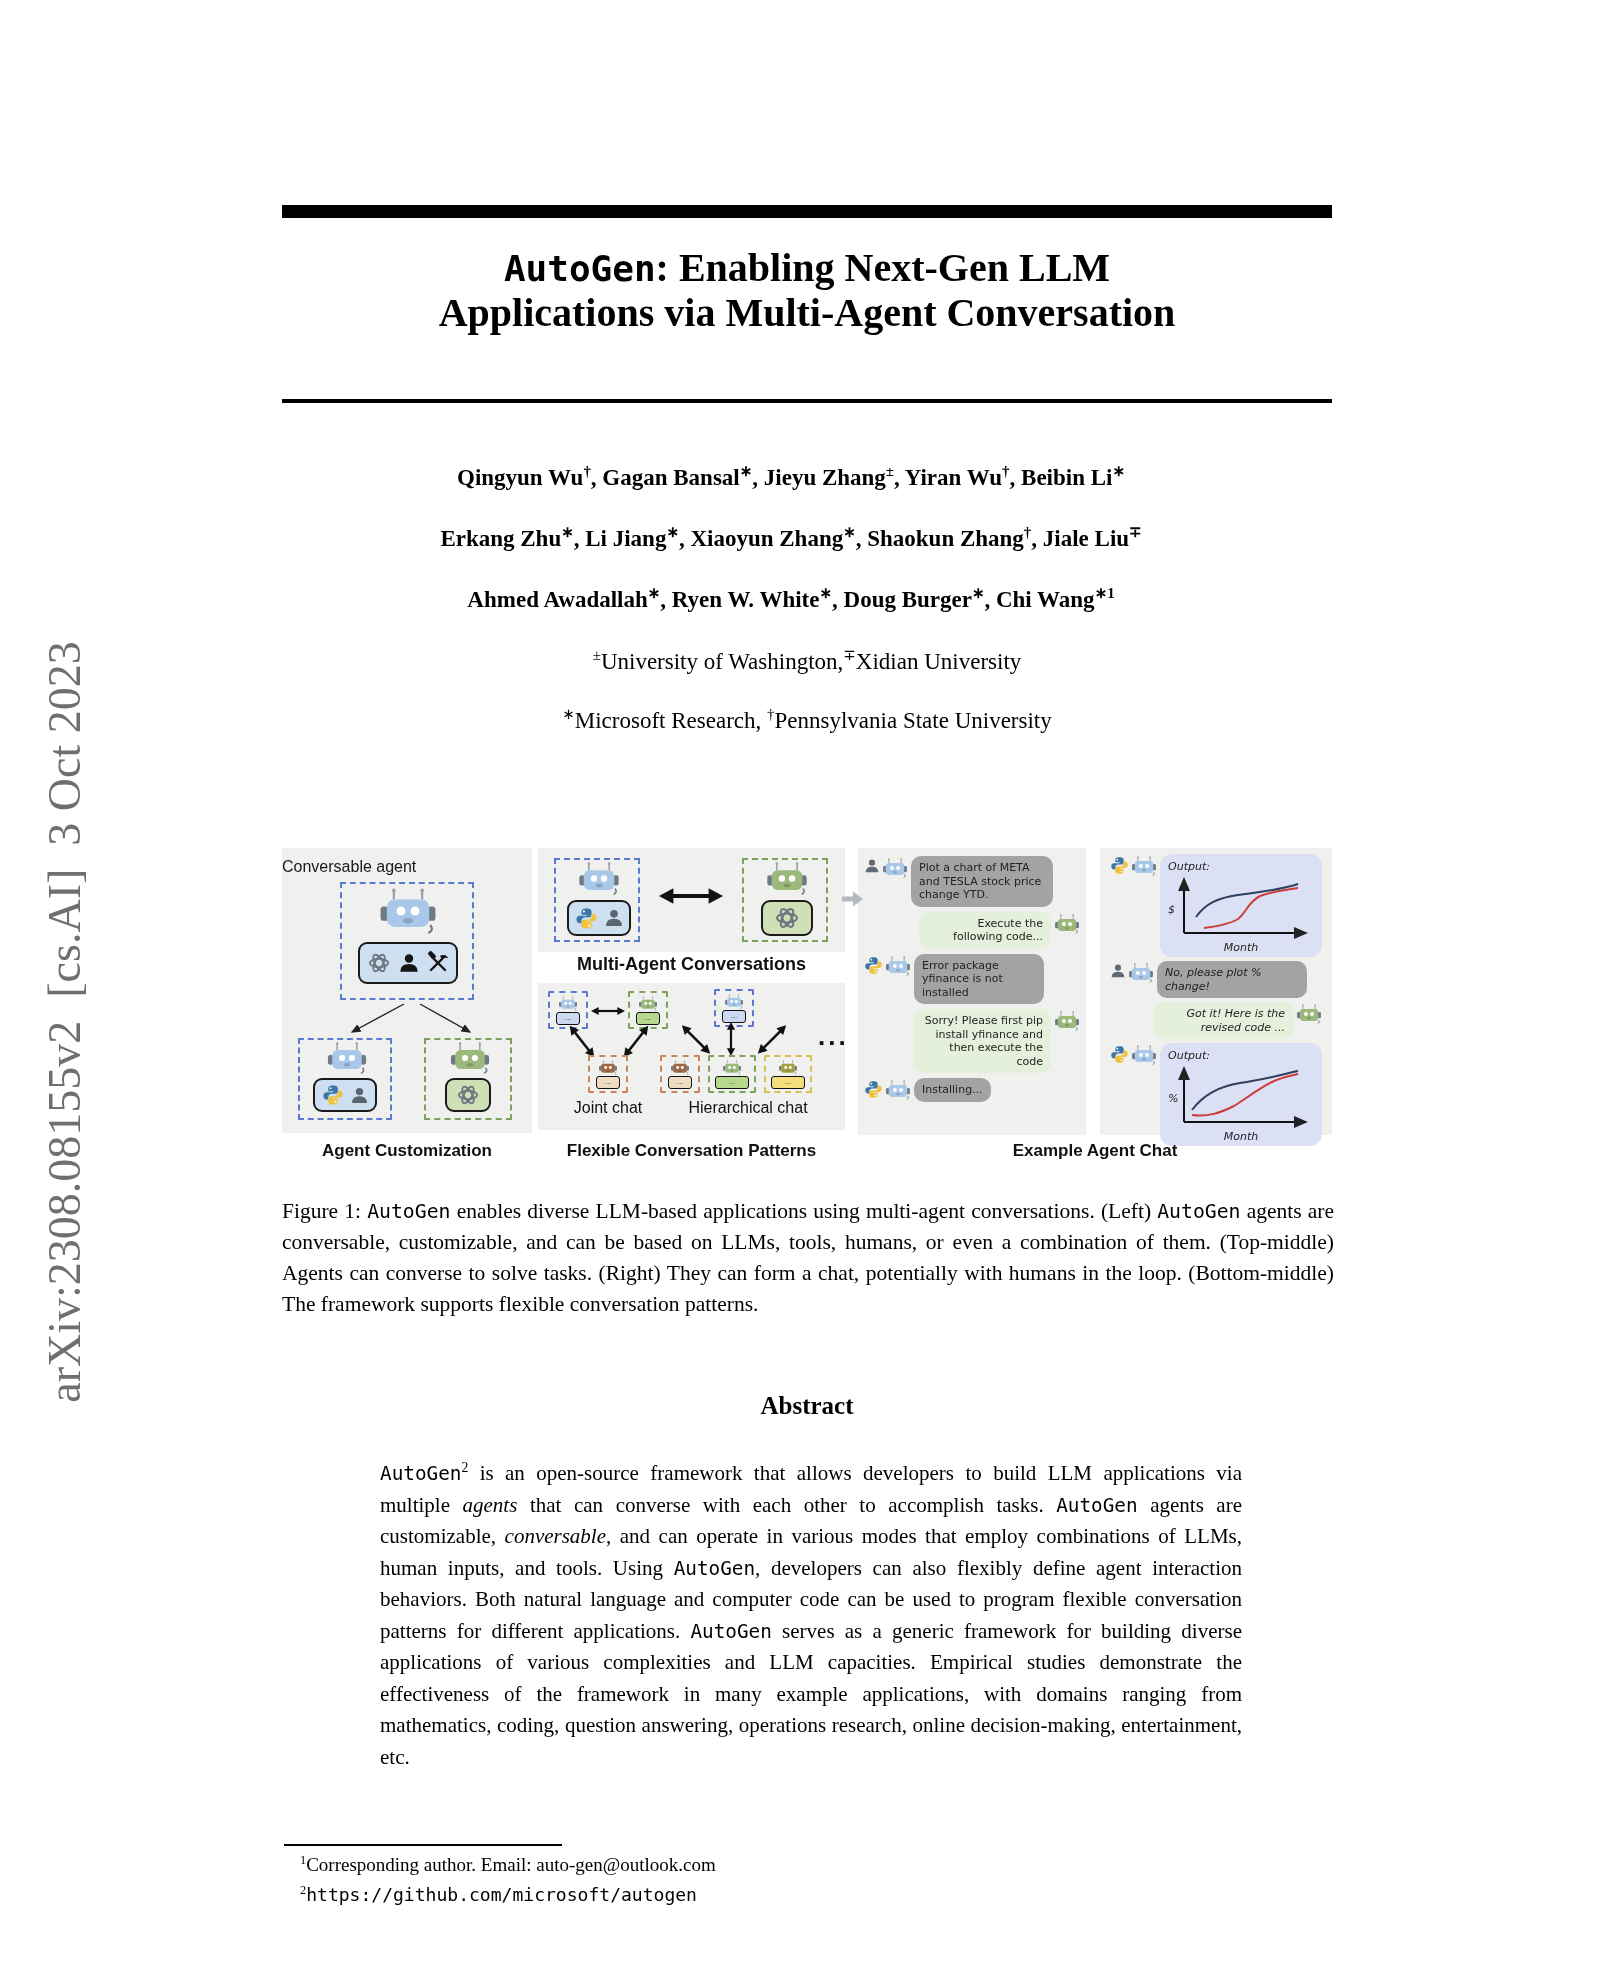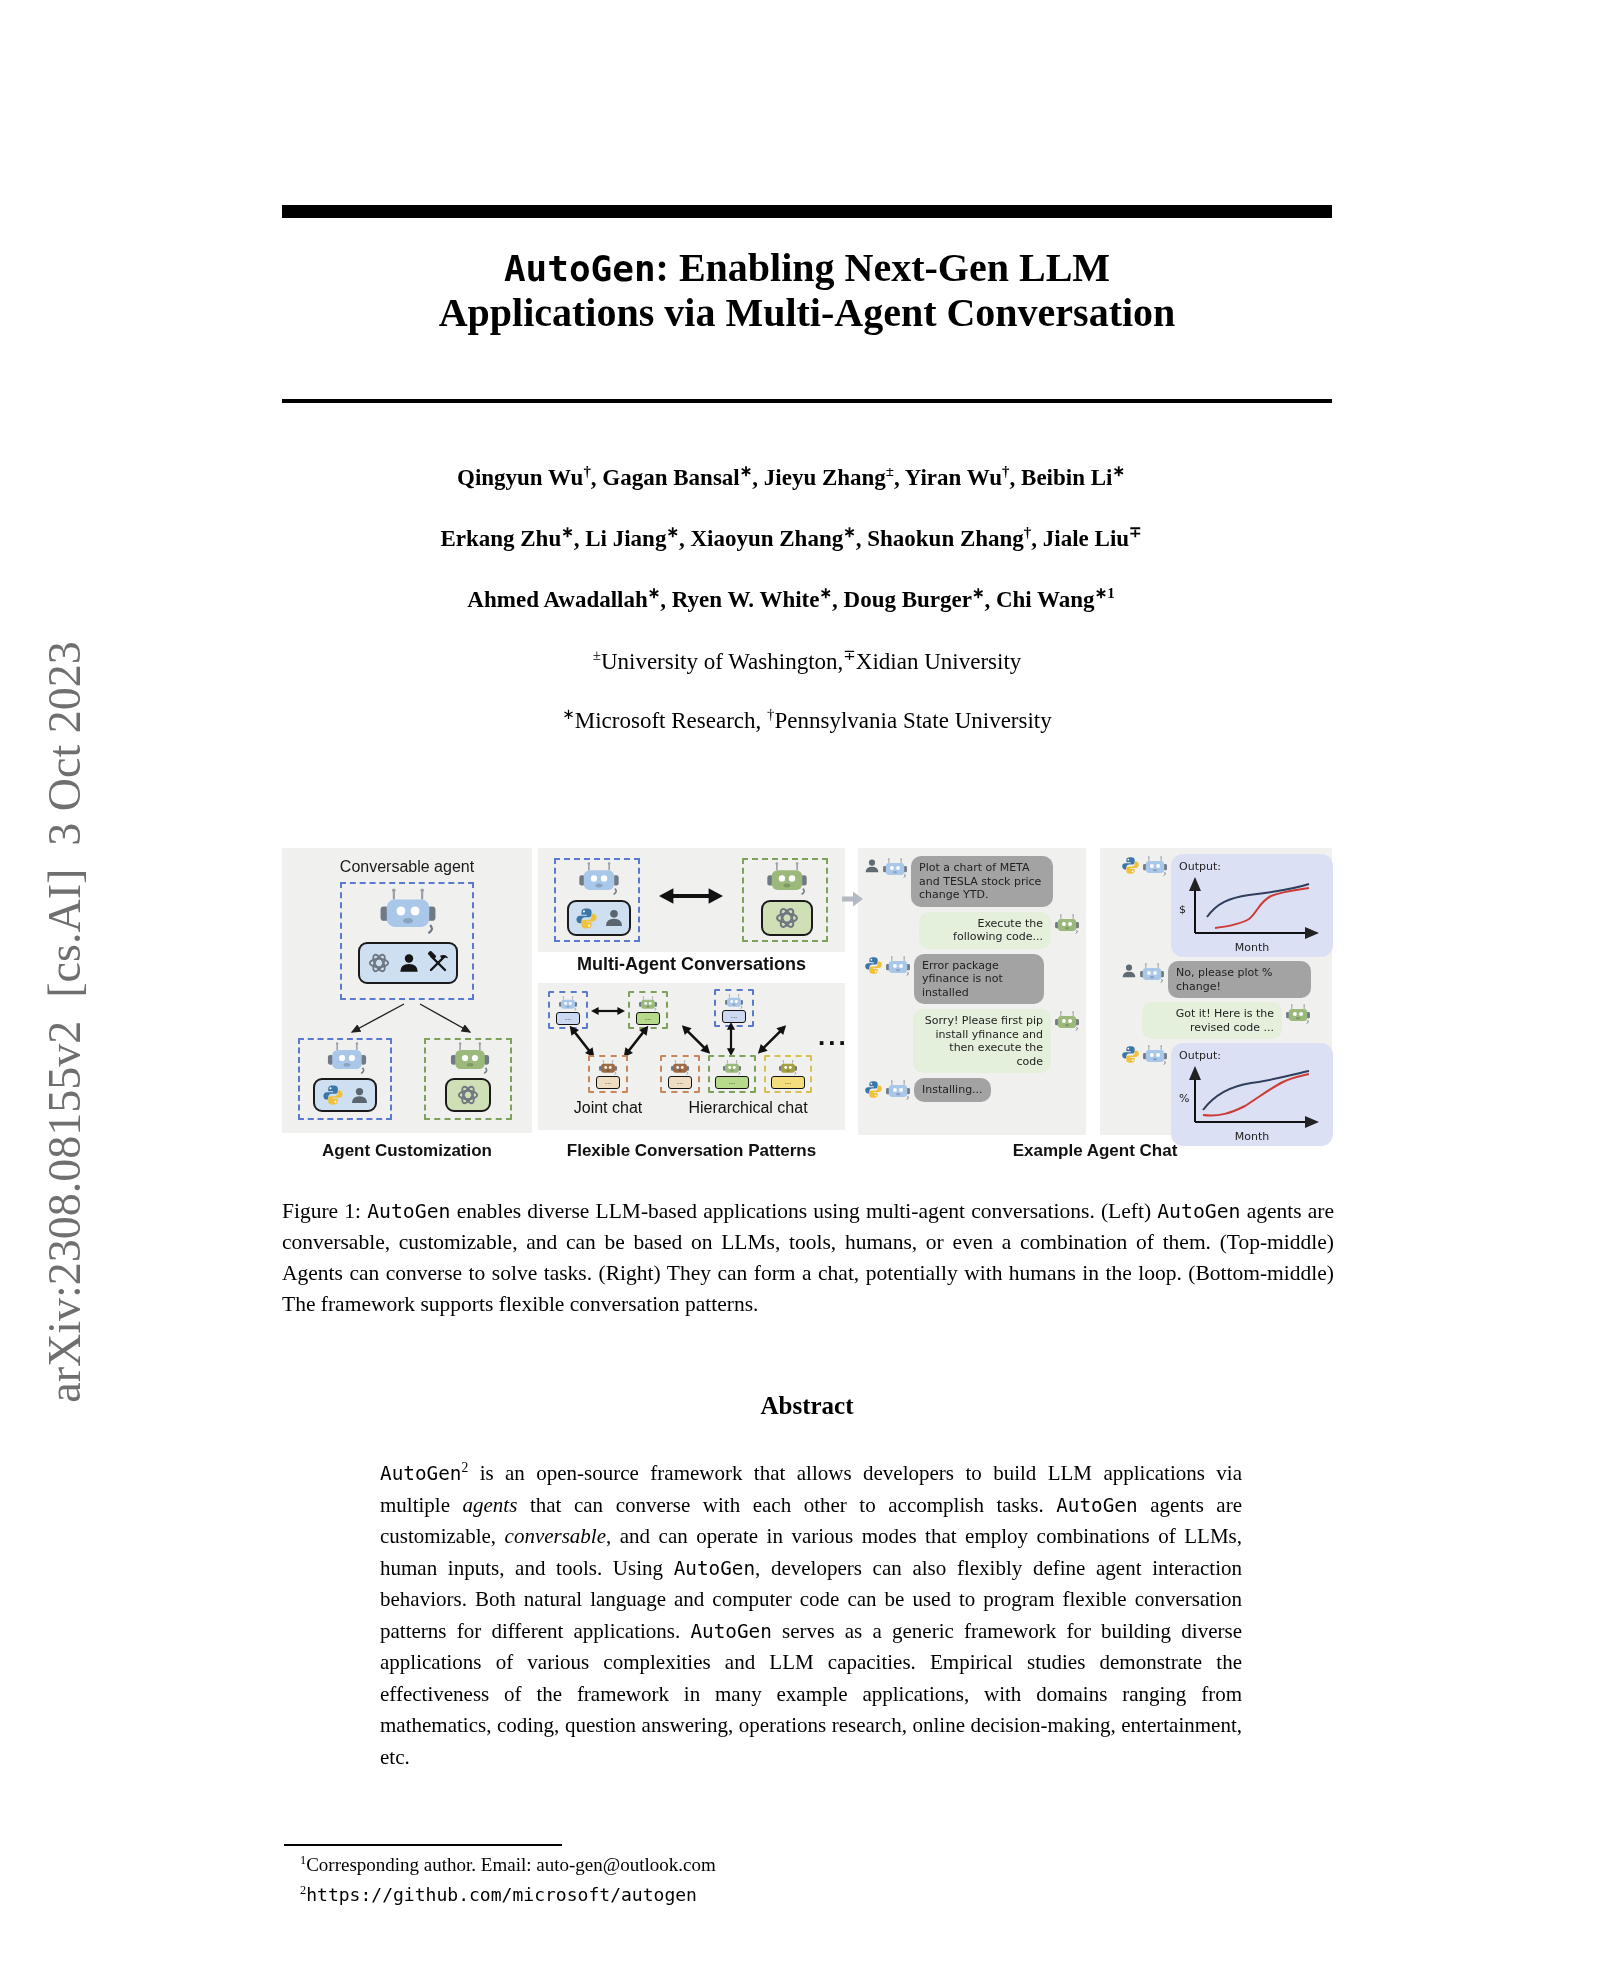--- a/index.html
+++ b/index.html
@@ -32,23 +32,23 @@
   .mono { font-family:"DejaVu Sans Mono","Liberation Mono",monospace; }
 
   
   .figure { position:absolute; left:282px; top:848px; width:1050px; height:325px;
             font-family:"Liberation Sans", sans-serif; }
   .panel { position:absolute; background:#f0f0ef; }
   .pA { left:0;   top:0; width:250px; height:285px; }
   .pB-top { left:256px; top:0; width:307px; height:104px; }
   .pB-bot { left:256px; top:135px; width:307px; height:147px; }
   .pC { left:576px; top:0; width:228px; height:287px; padding:8px 6px; }
-  .pD { left:818px; top:0; width:232px; height:287px; padding:6px 21px; }
-
-  .panel-header { position:absolute; left:0; top:10px; width:100%; text-align:center;
+  .pD { left:818px; top:0; width:232px; height:287px; padding:6px 10px;font-style:italic; }
+
+  .panel-header { position:absolute; left:0; top:10px; width:100%; text-align:left;
                   font-size:16px; color:#1a1a1a; }
   .fig-label-mid { position:absolute; left:256px; top:106px; width:307px; text-align:center;
                    font-weight:bold; font-size:18px; color:#111; }
   .fig-cap-row { position:absolute; top:293px; font-weight:bold; font-size:17px; color:#111; text-align:center; }
   .capA { left:0; width:250px; }
   .capB { left:256px; width:307px; }
   .capC { left:576px; width:474px; }
 
   .dashed { position:absolute; border:2px dashed #5a7ad0; }
   .dashed.green { border-color:#7da05a; }

